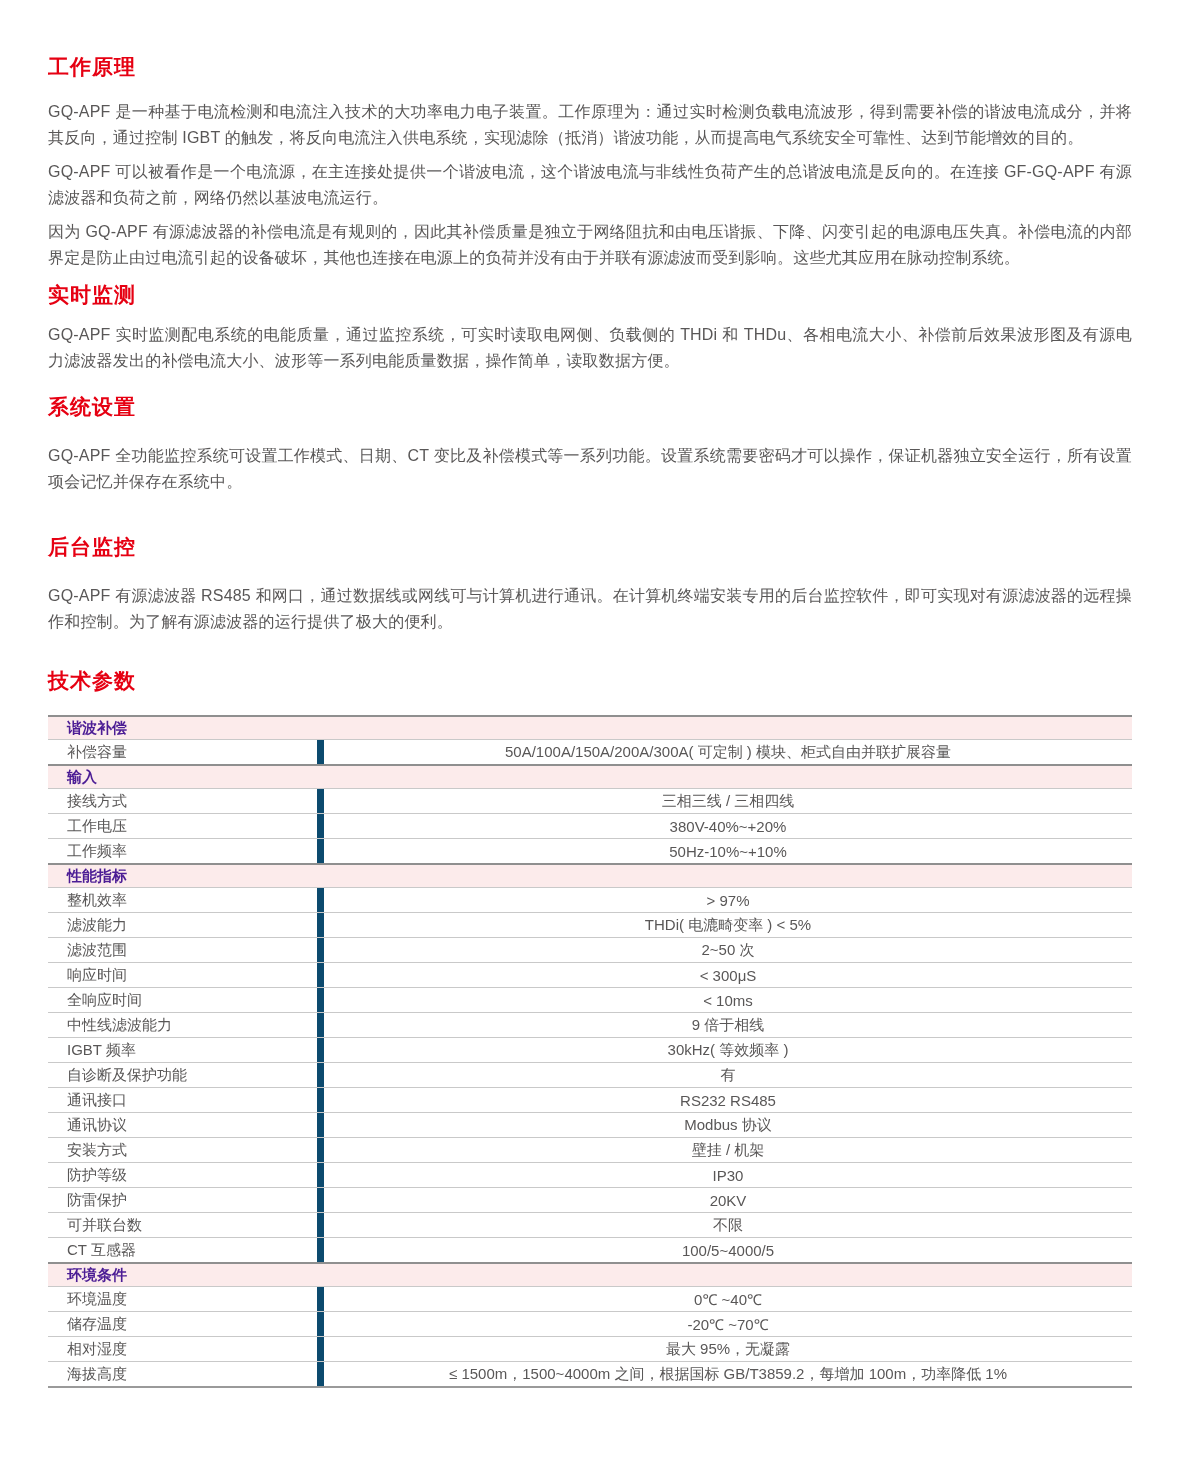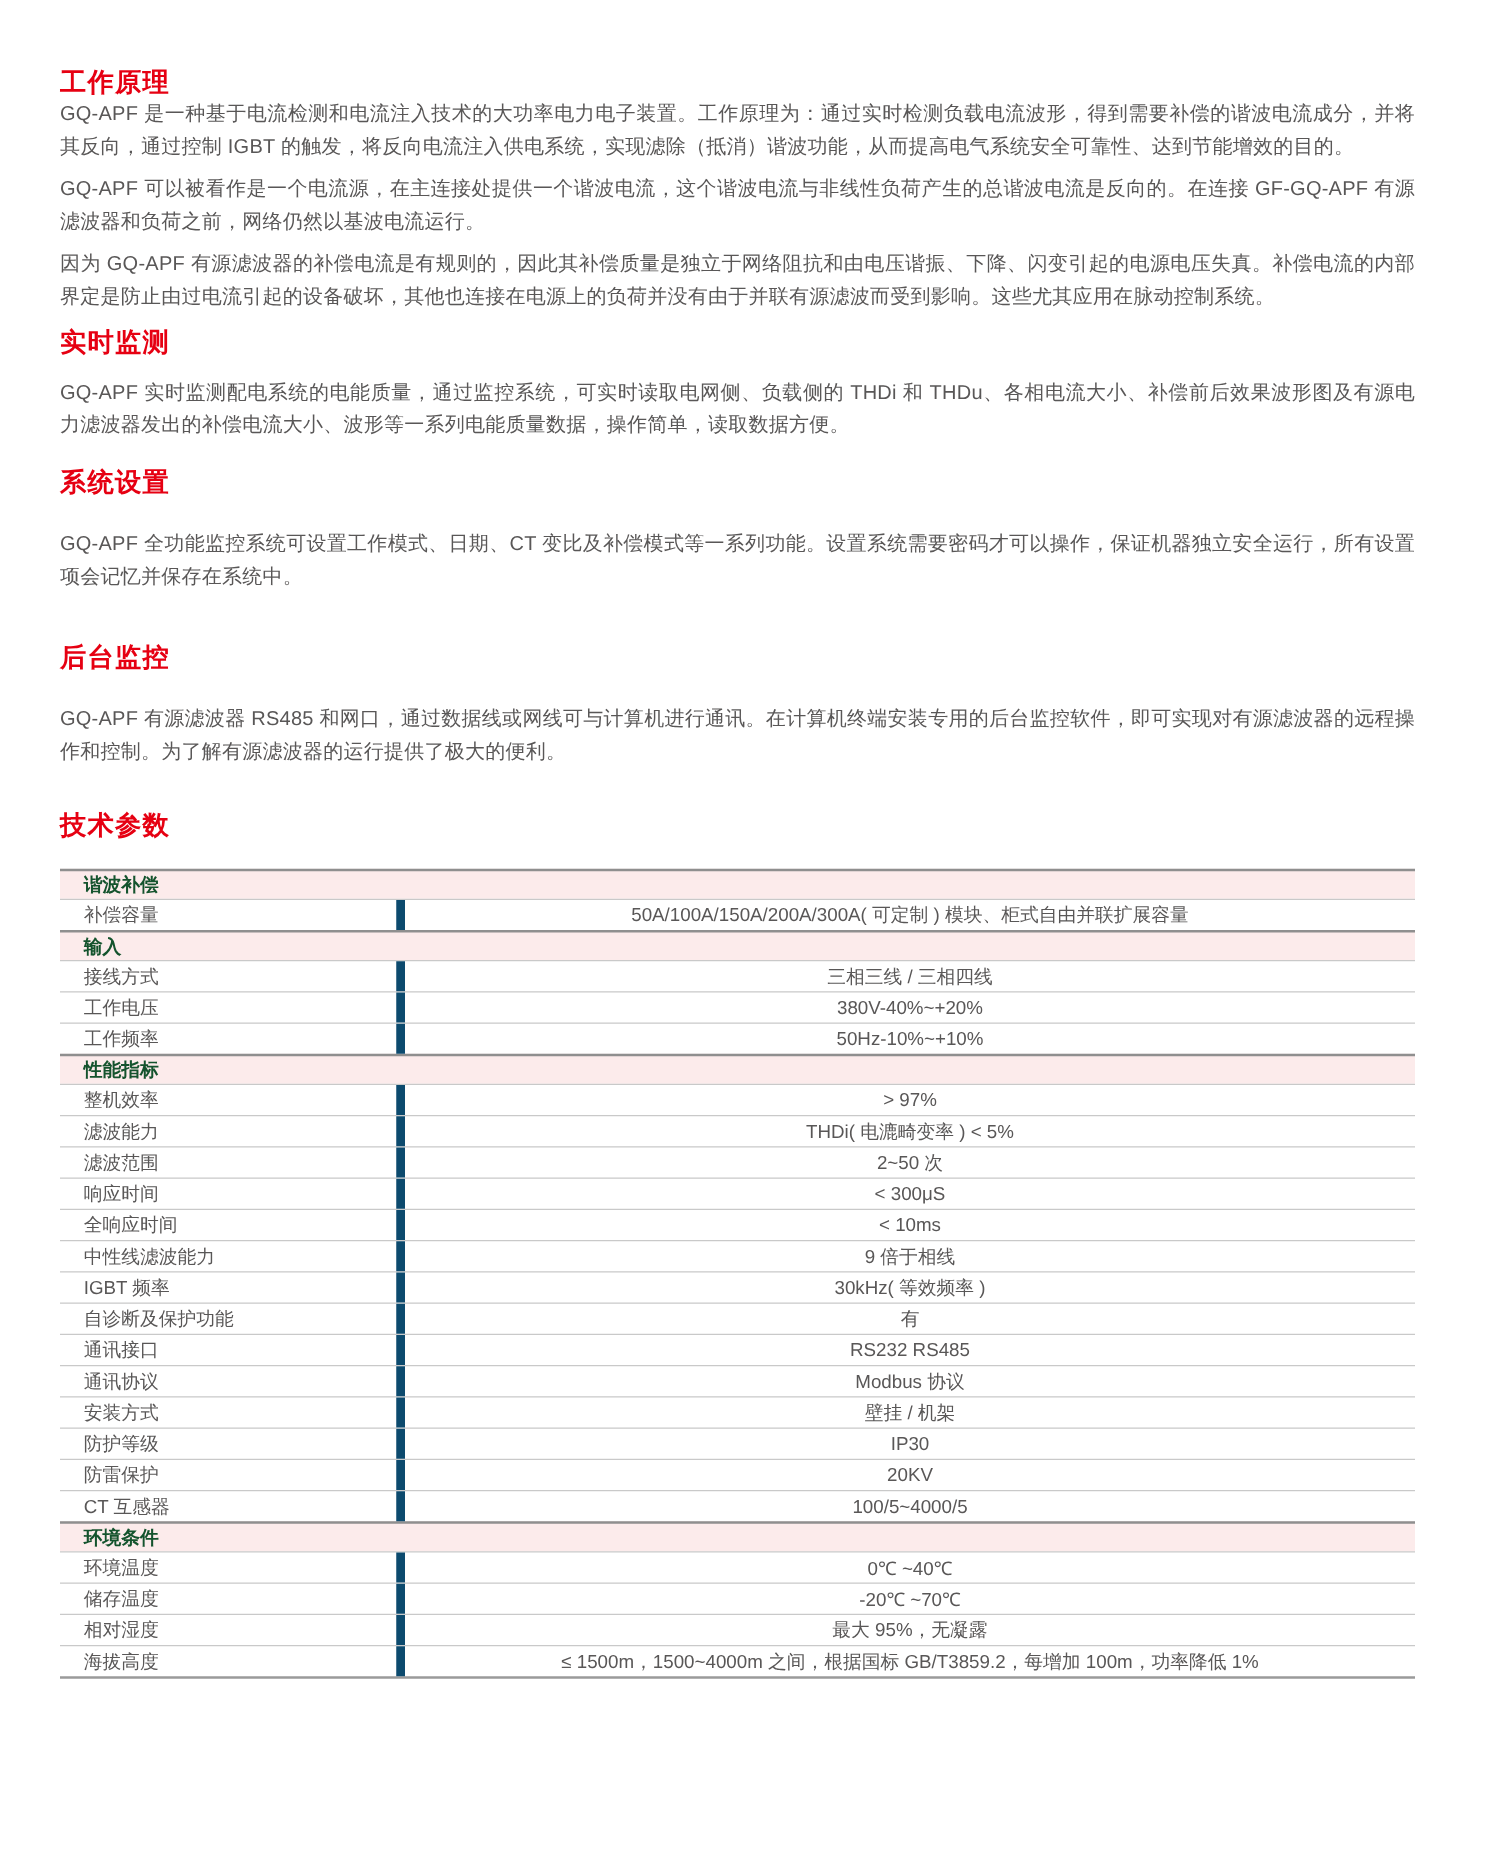--- a/index.html
+++ b/index.html
@@ -21,21 +21,21 @@
     color: #e60012;
     letter-spacing: 1px;
   }
   .section p {
     margin: 0 0 8px 0;
     font-size: 16px;
     line-height: 26px;
     text-align: justify;
     letter-spacing: 0.2px;
   }
-  .section p:first-of-type { }
+  .section p:first-of-type { margin-top: 20px; }
   #sec-realtime { margin-top: 12px; }
   #sec-realtime p:first-of-type { margin-top: 15px; }
   #sec-settings { margin-top: 21px; }
   #sec-settings p:first-of-type { margin-top: 24px; }
   #sec-backend { margin-top: 40px; }
   #sec-backend p:first-of-type { margin-top: 24px; }
   #sec-specs { margin-top: 34px; }
 
   .spec-table {
     margin-top: 22px;
@@ -43,21 +43,21 @@
     font-size: 15px;
   }
   .t-section {
     background: #fcebeb;
     border-top: 2px solid #8f8f8f;
     height: 22px;
     display: flex;
     align-items: center;
     padding-left: 19px;
     font-weight: bold;
-    color: #14532d;
+    color: #4c1d95;
   }
   .t-row {
     display: flex;
     border-top: 1px solid #c9c9c9;
     height: 24px;
   }
   .t-row:first-child { border-top: none; }
   .t-label {
     width: 250px;
     padding-left: 19px;
@@ -170,20 +170,24 @@
         </div>
         <div class="t-row">
           <div class="t-label">防护等级</div>
           <div class="t-value">IP30</div>
         </div>
         <div class="t-row">
           <div class="t-label">防雷保护</div>
           <div class="t-value">20KV</div>
         </div>
         <div class="t-row">
+          <div class="t-label">可并联台数</div>
+          <div class="t-value">不限</div>
+        </div>
+        <div class="t-row">
           <div class="t-label">CT 互感器</div>
           <div class="t-value">100/5~4000/5</div>
         </div>
         <div class="t-section">环境条件</div>
         <div class="t-row">
           <div class="t-label">环境温度</div>
           <div class="t-value">0℃ ~40℃</div>
         </div>
         <div class="t-row">
           <div class="t-label">储存温度</div>

